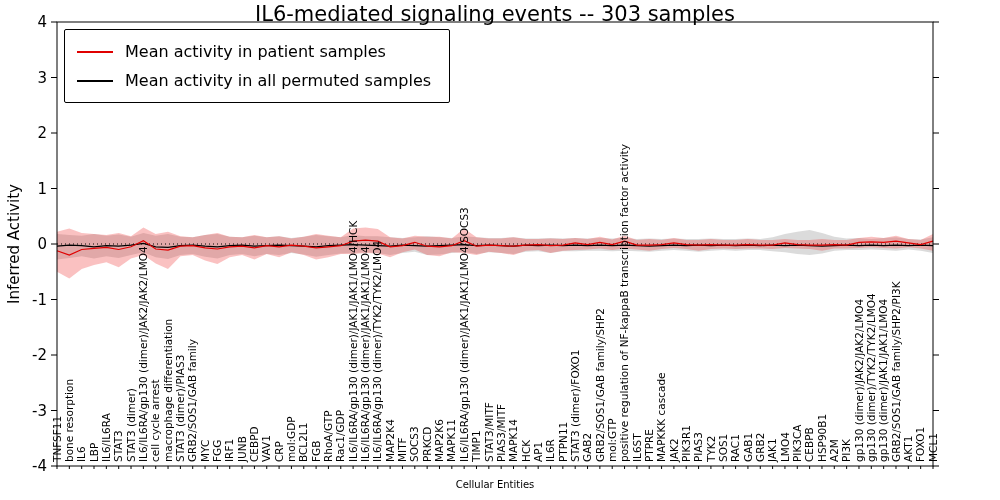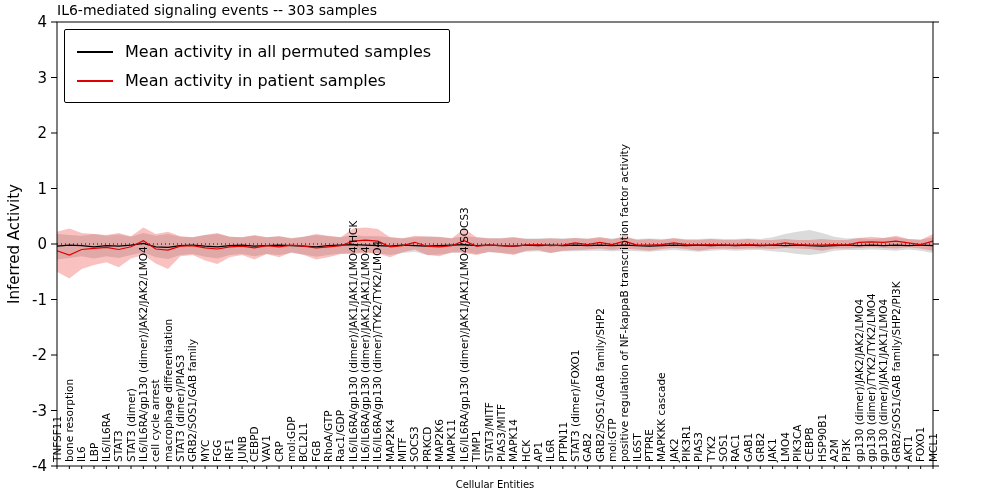--- a/index.html
+++ b/index.html
@@ -1,22 +1,22 @@
 <!DOCTYPE html>
 <html><head>
 <meta charset="utf-8">
 <style>
   html,body{margin:0;padding:0;background:#ffffff;}
   .figure{
     position:relative;width:1000px;height:500px;background:#ffffff;overflow:hidden;
     font-family:"DejaVu Sans", sans-serif;color:#000;
   }
   .title{
-    position:absolute;left:57px;top:2px;width:876px;text-align:left;
-    font-size:14px;white-space:nowrap;
+    position:absolute;left:57px;top:2px;width:876px;text-align:center;
+    font-size:21px;white-space:nowrap;
   }
   .ylabel{
     position:absolute;left:14px;top:244px;
     transform:translate(-50%,-50%) rotate(-90deg);
     font-size:15px;white-space:nowrap;
   }
   .xlabel{
     position:absolute;left:57px;top:479px;width:876px;text-align:center;
     font-size:10px;
   }
@@ -213,21 +213,21 @@
       <line x1="908.3239436619718" y1="466" x2="908.3239436619718" y2="469" stroke="#000"></line>
       <text x="908.3239436619718" y="462" text-anchor="start" font-size="10.5" fill="#000" dy="0.35em" transform="rotate(-90 908.3239436619718 462)">AKT1</text>
       <line x1="920.6619718309859" y1="466" x2="920.6619718309859" y2="469" stroke="#000"></line>
       <text x="920.6619718309859" y="462" text-anchor="start" font-size="10.5" fill="#000" dy="0.35em" transform="rotate(-90 920.6619718309859 462)">FOXO1</text>
       <line x1="933" y1="466" x2="933" y2="469" stroke="#000"></line>
       <text x="933" y="462" text-anchor="start" font-size="10.5" fill="#000" dy="0.35em" transform="rotate(-90 933 462)">MCL1</text>
     </svg>
 
   <div class="legend">
     <div class="legend-item">
+      <span class="legend-line" style="border-top-color: rgb(224, 0, 0);"></span>
+      <span class="legend-label">Mean activity in patient samples</span>
+    </div>
+    <div class="legend-item">
       <span class="legend-line" style="border-top-color: rgb(0, 0, 0);"></span>
       <span class="legend-label">Mean activity in all permuted samples</span>
     </div>
-    <div class="legend-item">
-      <span class="legend-line" style="border-top-color: rgb(224, 0, 0);"></span>
-      <span class="legend-label">Mean activity in patient samples</span>
-    </div>
   </div>
 </div>
 
 </body></html>

